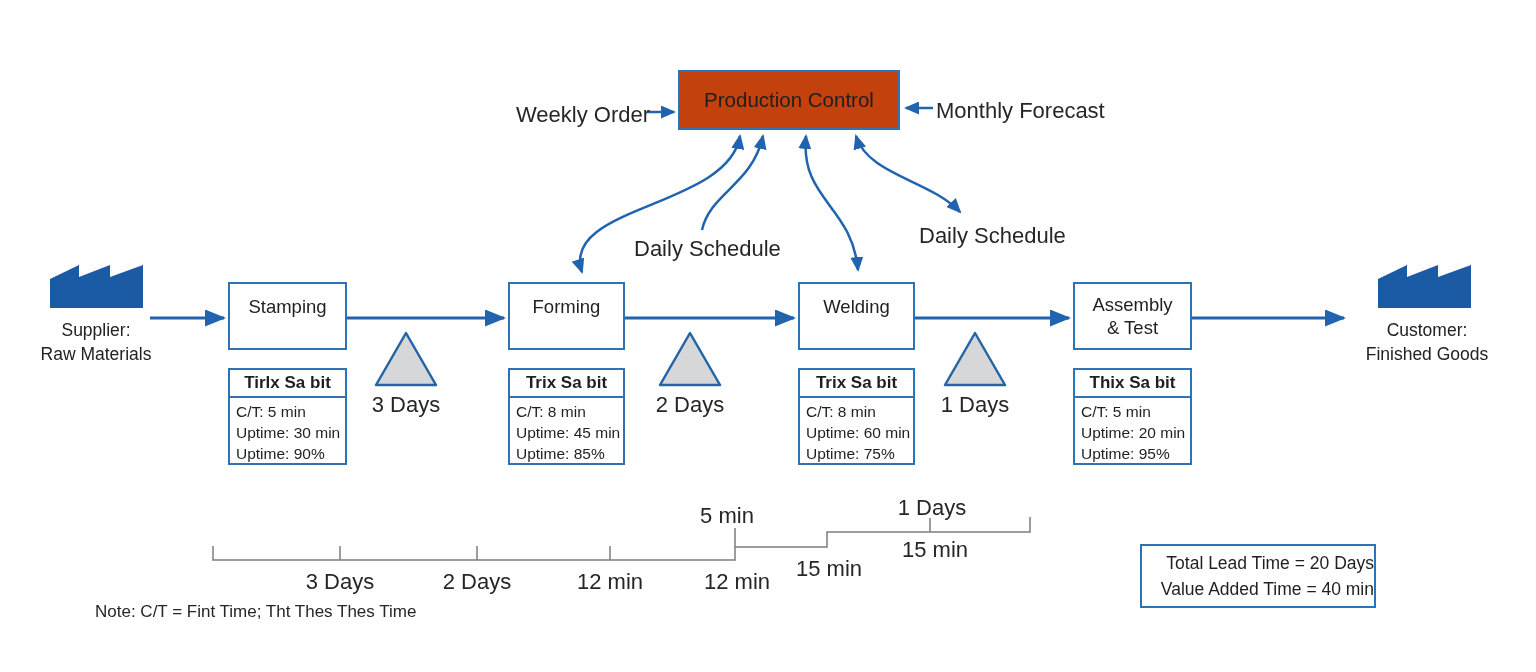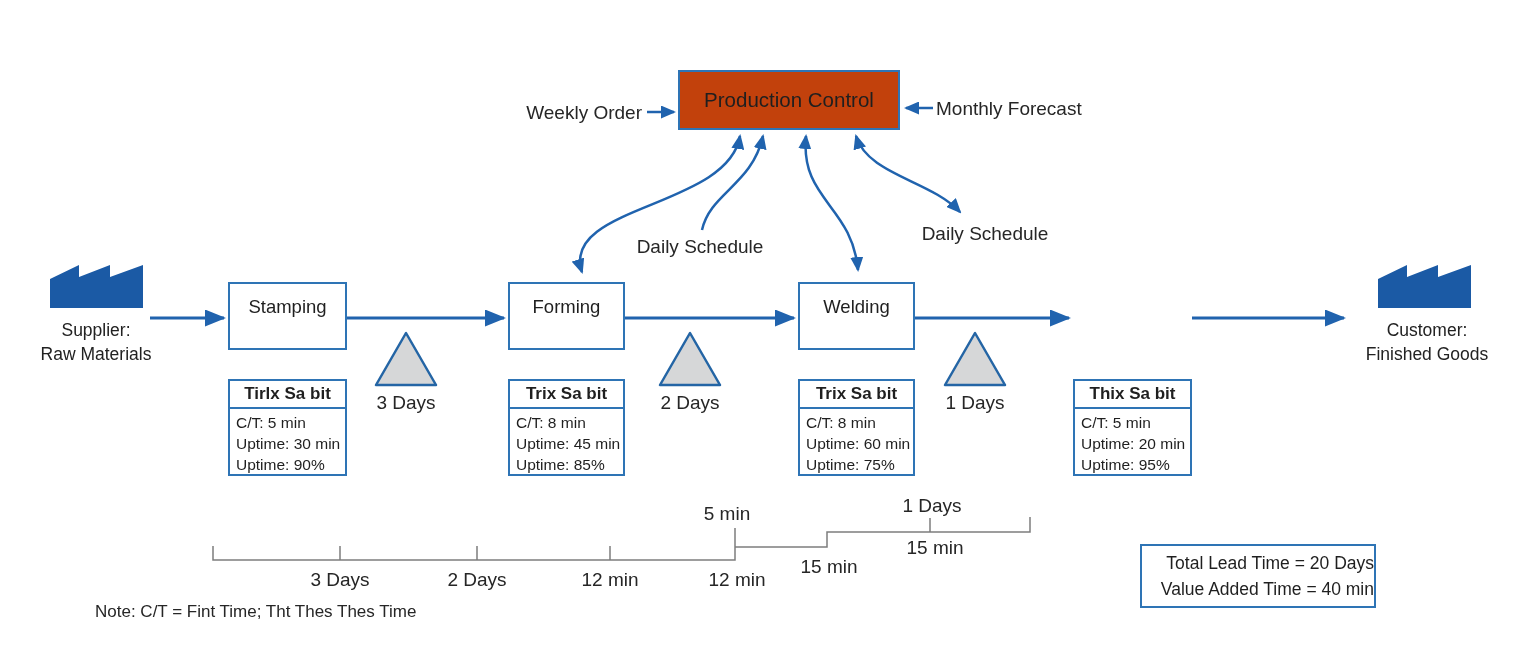--- a/index.html
+++ b/index.html
@@ -1,40 +1,40 @@
 <!DOCTYPE html>
 <html><head>
 <meta charset="utf-8">
 <style>
   html,body{margin:0;padding:0;background:#ffffff;}
   .stage{
     position:relative;width:1536px;height:672px;background:#ffffff;overflow:hidden;
     font-family:"Liberation Sans", sans-serif;color:#262626;
   }
   .abs{position:absolute;}
-  .lbl{font-size:19px;line-height:1.2;color:#262626;white-space:nowrap;}
+  .lbl{font-size:22px;line-height:1.2;color:#262626;white-space:nowrap;}
   .center{text-align:center;}
   .right{text-align:right;}
 
   .pc-box{
     left:678px;top:70px;width:222px;height:60px;
     border:2px solid #2e74b5;background:#c2410c;
     display:flex;align-items:center;justify-content:center;
     font-size:20.5px;color:#1f1f1f;box-sizing:border-box;
   }
 
   .proc-box{
     top:282px;height:68px;border:2px solid #2e74b5;background:#ffffff;
     display:flex;flex-direction:column;align-items:center;justify-content:center;
     font-size:18.5px;color:#1f1f1f;box-sizing:border-box;line-height:1.25;
   }
   .proc-box.single{padding-bottom:18px;}
 
   .databox{
-    top:379px;height:97px;border:2px solid #2e74b5;background:#ffffff;
+    top:368px;height:97px;border:2px solid #2e74b5;background:#ffffff;
     box-sizing:border-box;font-size:15.5px;color:#1f1f1f;
   }
   .databox .hdr{
     height:26px;border-bottom:2px solid #2e74b5;
     display:flex;align-items:center;justify-content:center;
     font-weight:bold;font-size:17px;
   }
   .databox .rows{padding:3px 5px 9px 6px;line-height:21px;white-space:nowrap;}
 
   .ext-label{font-size:17.5px;line-height:24px;color:#222;text-align:center;}
@@ -119,20 +119,24 @@
 
   <div class="abs proc-box single" style="left:508px;width:117px;">
     <span>Forming</span>
   </div>
   <div class="abs proc-box single" style="left:228px;width:119px;">
     <span>Stamping</span>
   </div>
   <div class="abs proc-box single" style="left:798px;width:117px;">
     <span>Welding</span>
   </div>
+  <div class="abs proc-box" style="left:1073px;width:119px;">
+    <span>Assembly</span>
+    <span>&amp; Test</span>
+  </div>
 
   <div class="abs lbl center" style="left:366px;top:392px;width:80px;">3 Days</div>
   <div class="abs lbl center" style="left:650px;top:392px;width:80px;">2 Days</div>
   <div class="abs lbl center" style="left:935px;top:392px;width:80px;">1 Days</div>
 
   <div class="abs databox" style="left:228px;width:119px;">
     <div class="hdr">Tirlx Sa bit</div>
     <div class="rows">
       <div>C/T: 5 min</div>
       <div>Uptime: 30 min</div>

